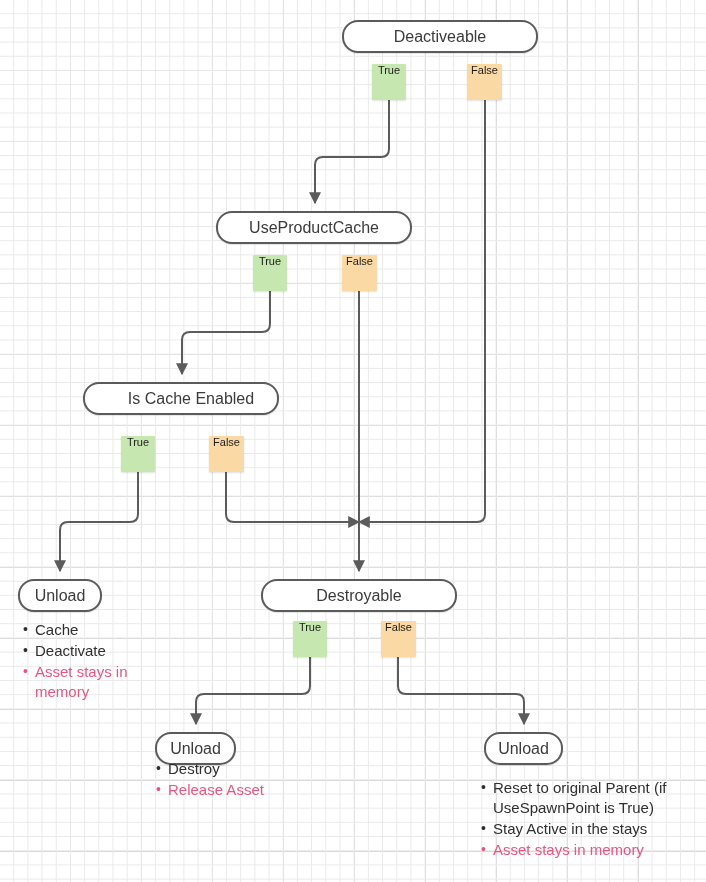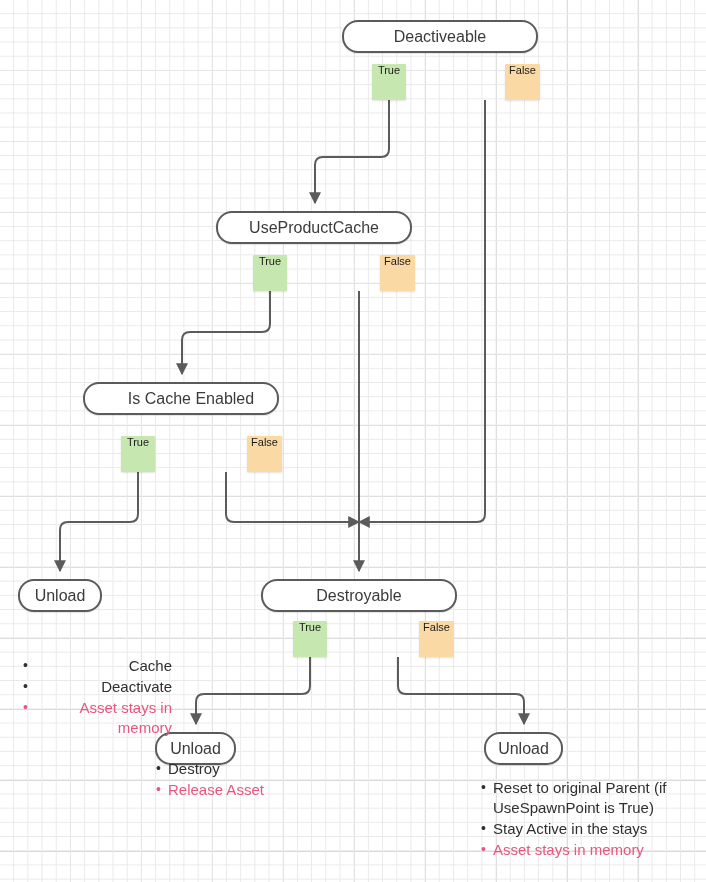--- a/index.html
+++ b/index.html
@@ -55,21 +55,21 @@
     box-sizing: border-box;
     display: flex;
     align-items: flex-start;
     justify-content: center;
     font-size: 11px;
     color: #1c1c1c;
     border-radius: 1px;
     box-shadow: 0 1px 2px rgba(0,0,0,0.12);
   }
   .edge-label.true  { background: #c6e7b0; }
-  .edge-label.false { background: #fbd9a5; margin-left: 38px; }
+  .edge-label.false { background: #fbd9a5; }
 
   .notes {
     position: absolute;
     font-size: 15px;
     line-height: 20px;
     color: #2f2f2f;
   }
   .notes ul {
     margin: 0;
     padding: 0;
@@ -155,21 +155,21 @@
         <span>False</span>
       </div>
       <div class="edge-label true" style="left: 293px; top: 621px; width: 34px; height: 36px;">
         <span>True</span>
       </div>
       <div class="edge-label false" style="left: 381px; top: 621px; width: 35px; height: 36px;">
         <span>False</span>
       </div>
     </div>
   <div id="notes-layer">
-      <div class="notes" style="left: 22px; top: 656px; width: 150px; text-align: right;">
+      <div class="notes" style="left: 22px; top: 620px; width: 150px;">
         <ul>
           <li>Cache</li>
           <li>Deactivate</li>
           <li class="pink">Asset stays in memory</li>
         </ul>
       </div>
       <div class="notes" style="left: 155px; top: 759px; width: 190px;">
         <ul>
           <li>Destroy</li>
           <li class="pink">Release Asset</li>

